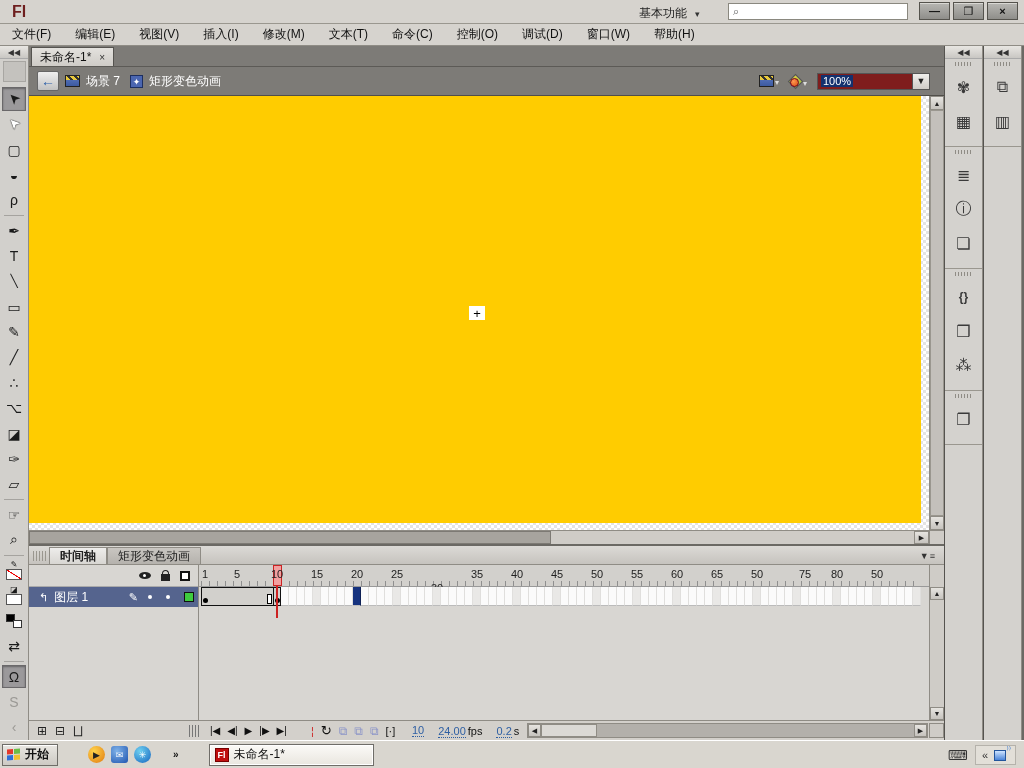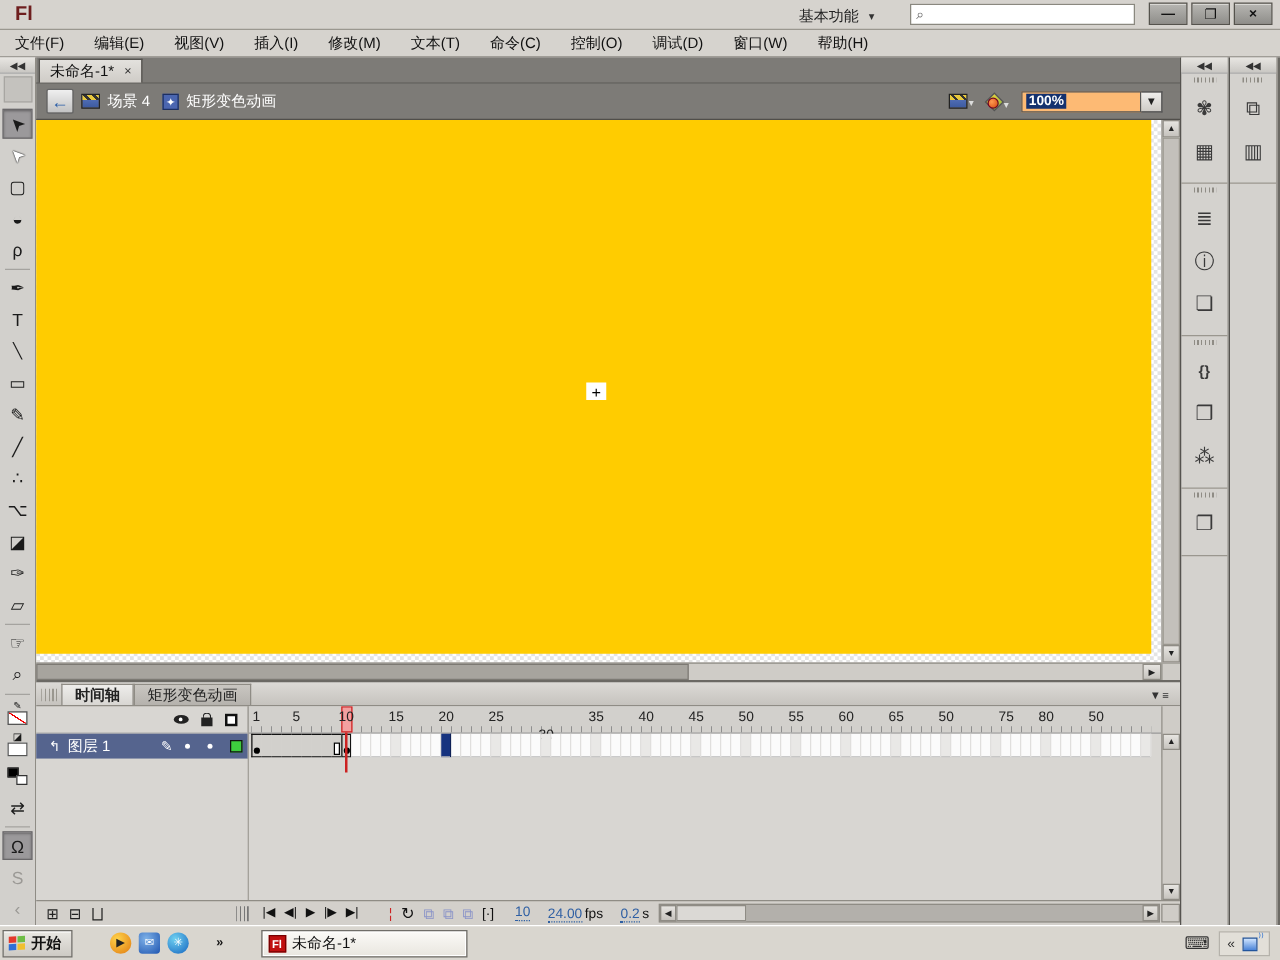--- a/index.html
+++ b/index.html
@@ -73,21 +73,21 @@
                   font-size:9px; line-height:13px; text-align:center; display:inline-block; }
   .editbar-label { margin:0 10px 0 6px; }
   #editbar-right { margin-left:auto; display:flex; align-items:center; gap:10px; padding-right:14px; }
   .eb-btn { display:flex; align-items:flex-end; gap:1px; font-size:8px; color:#ddd; }
   .edit-symbol-glyph { width:13px; height:13px; position:relative; display:inline-block; }
   .edit-symbol-glyph::before { content:""; position:absolute; inset:1px; background:linear-gradient(135deg,#e8d43c,#7ab53c);
                                transform:rotate(45deg); border:1px solid #555; }
   .edit-symbol-glyph::after { content:""; position:absolute; left:1px; bottom:1px; width:7px; height:7px;
                               background:radial-gradient(circle at 35% 35%,#ff9a50,#d84a10); border-radius:50%; border:1px solid #702; }
   #zoom-combo { display:flex; }
-  #zoom-value { width:96px; height:17px; background:#fdba74; border:1px solid #555; font-size:11px; font-weight:bold;
+  #zoom-value { width:96px; height:17px; background:#7f1d1d; border:1px solid #555; font-size:11px; font-weight:normal;
                 display:flex; align-items:center; padding-left:3px; }
   #zoom-value .sel { background:#14316E; color:#fff; padding:0 2px; }
   #zoom-drop { width:17px; height:17px; background:linear-gradient(#efeeec,#cfccc7); border:1px solid #555;
                border-left:none; color:#222; font-size:9px; display:flex; align-items:center; justify-content:center; }
 
   
   #stage-row { position:absolute; left:0; top:50px; width:100%; height:434px; display:flex; }
   #stage-outer { flex:1; position:relative;
                  background:conic-gradient(#fff 25%,#e4e4e4 0 50%,#fff 0 75%,#e4e4e4 0); background-size:6px 6px; }
   #stage-canvas { position:absolute; left:0; top:0; right:8px; bottom:7px; }
@@ -351,21 +351,21 @@
     <div id="tabbar" data-name="document-tab-bar">
       <div id="doc-tab" data-name="document-tab">
         <span data-name="document-tab-title">未命名-1*</span>
         <span class="close" data-name="close-icon">×</span>
       </div>
     </div>
 
     <div id="editbar" data-name="edit-bar">
       <div id="back-btn" data-name="back-button">←</div>
       <span class="clapper" data-name="scene-icon"></span>
-      <span class="editbar-label" data-name="scene-label">场景 4</span>
+      <span class="editbar-label" data-name="scene-label">场景 7</span>
       <span class="symbol-glyph" data-name="symbol-icon">✦</span>
       <span class="editbar-label" data-name="symbol-label">矩形变色动画</span>
       <div id="editbar-right" data-name="edit-bar-right">
         <span class="eb-btn" data-name="edit-scene-button">
           <span class="clapper" data-name="edit-scene-icon"></span>
           <span data-name="chevron-down-icon">▾</span>
         </span>
         <span class="eb-btn" data-name="edit-symbol-button">
           <span class="edit-symbol-glyph" data-name="edit-symbol-icon"></span>
           <span data-name="chevron-down-icon">▾</span>

